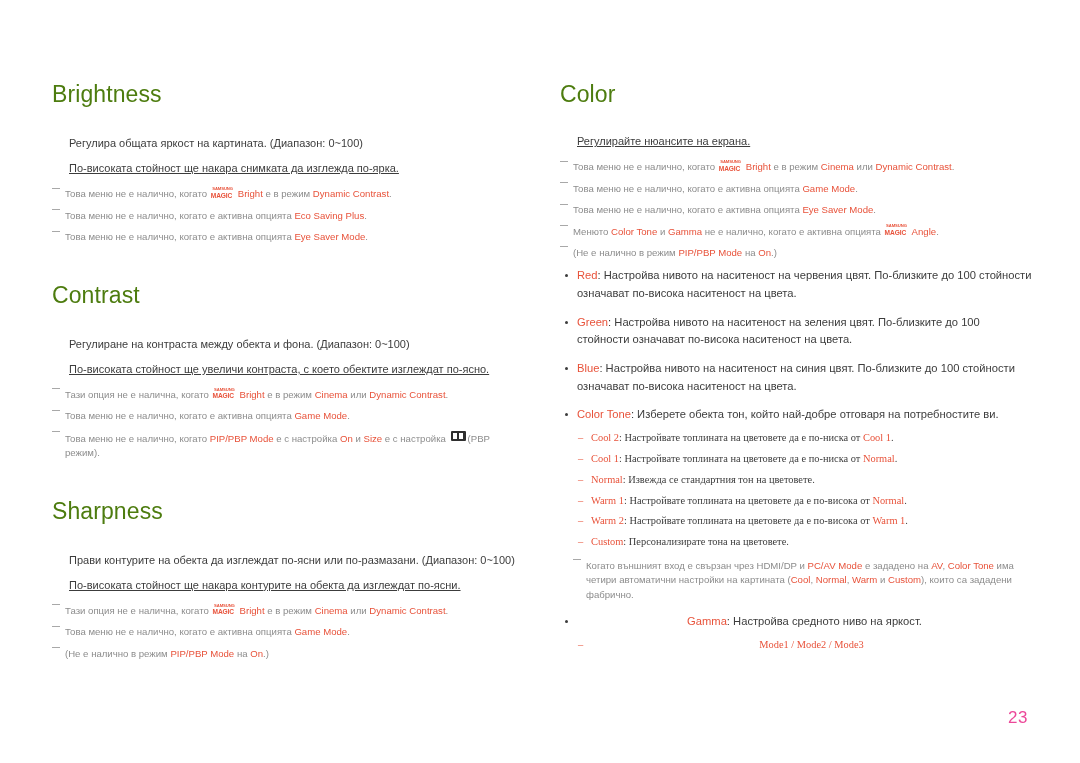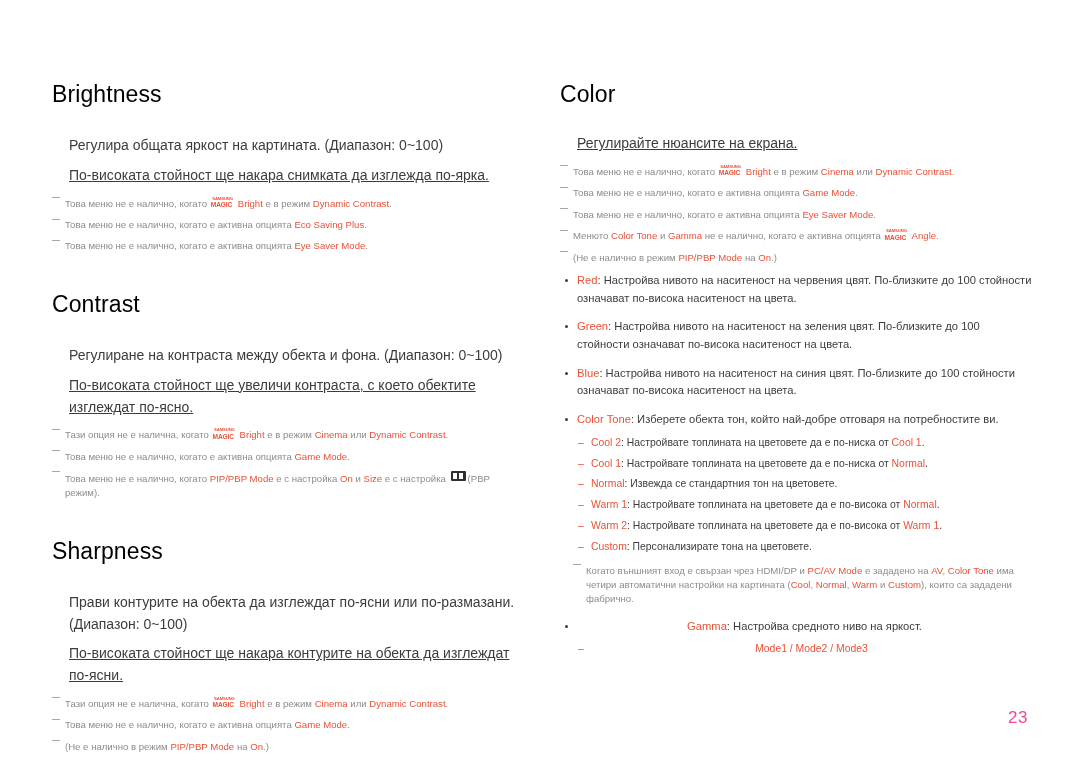--- a/index.html
+++ b/index.html
@@ -28,31 +28,31 @@
     width: 980px;
     display: flex;
     gap: 36px;
   }
   .col {
     width: 472px;
   }
   h1.section-title {
     font-size: 23px;
     font-weight: normal;
-    color: #000000;
+    color: #4d7c0f;
     margin: 0 0 28px 0;
     letter-spacing: 0.1px;
     line-height: 1.1;
   }
   .col-right h1.section-title { margin-bottom: 26px; }
   .section { margin-bottom: 38px; }
   .section:last-child { margin-bottom: 0; }
 
   p.desc {
-    font-size: 14px;
+    font-size: 11px;
     line-height: 1.55;
     color: #3c3c3c;
     margin: 0 0 8px 0;
     padding-left: 17px;
   }
   p.desc:last-of-type { margin-bottom: 10px; text-decoration: underline; }
 
   .note {
     position: relative;
     padding-left: 13px;
@@ -92,20 +92,21 @@
     top: 0.62em;
     width: 3px;
     height: 3px;
     border-radius: 50%;
     background: #3c3c3c;
   }
   ul.subitems {
     list-style: none;
     margin: 6px 0 0 0;
     padding: 0;
+    font-family: Liberation Serif, serif;
   }
   li.subitem {
     position: relative;
     padding-left: 14px;
     font-size: 10.4px;
     line-height: 1.52;
     color: #3c3c3c;
     margin-bottom: 5px;
   }
   li.subitem::before {

